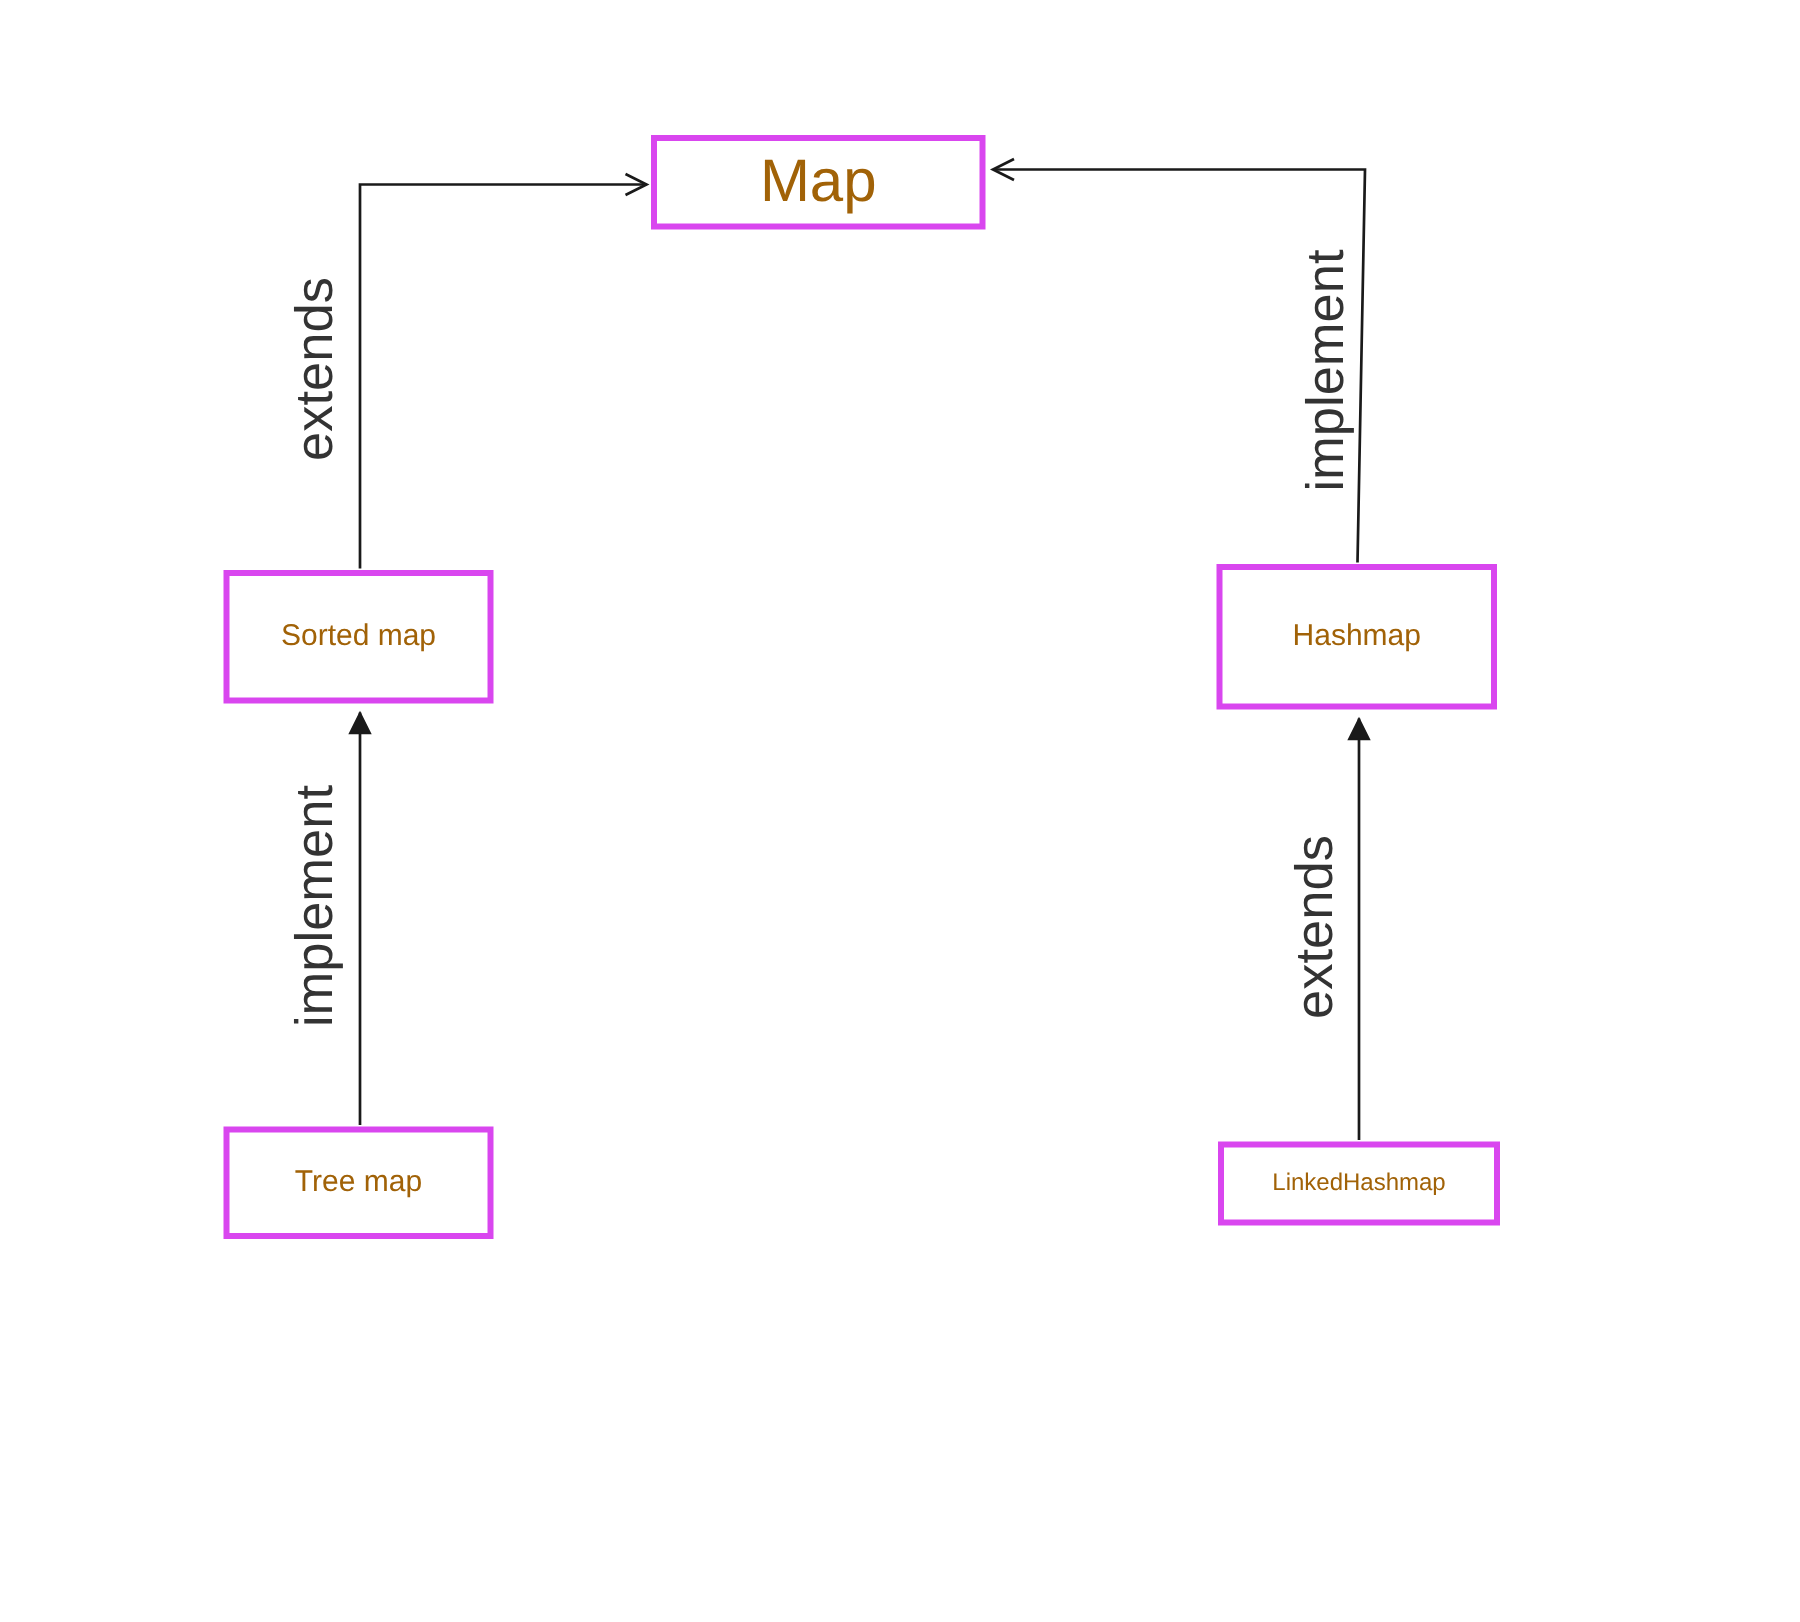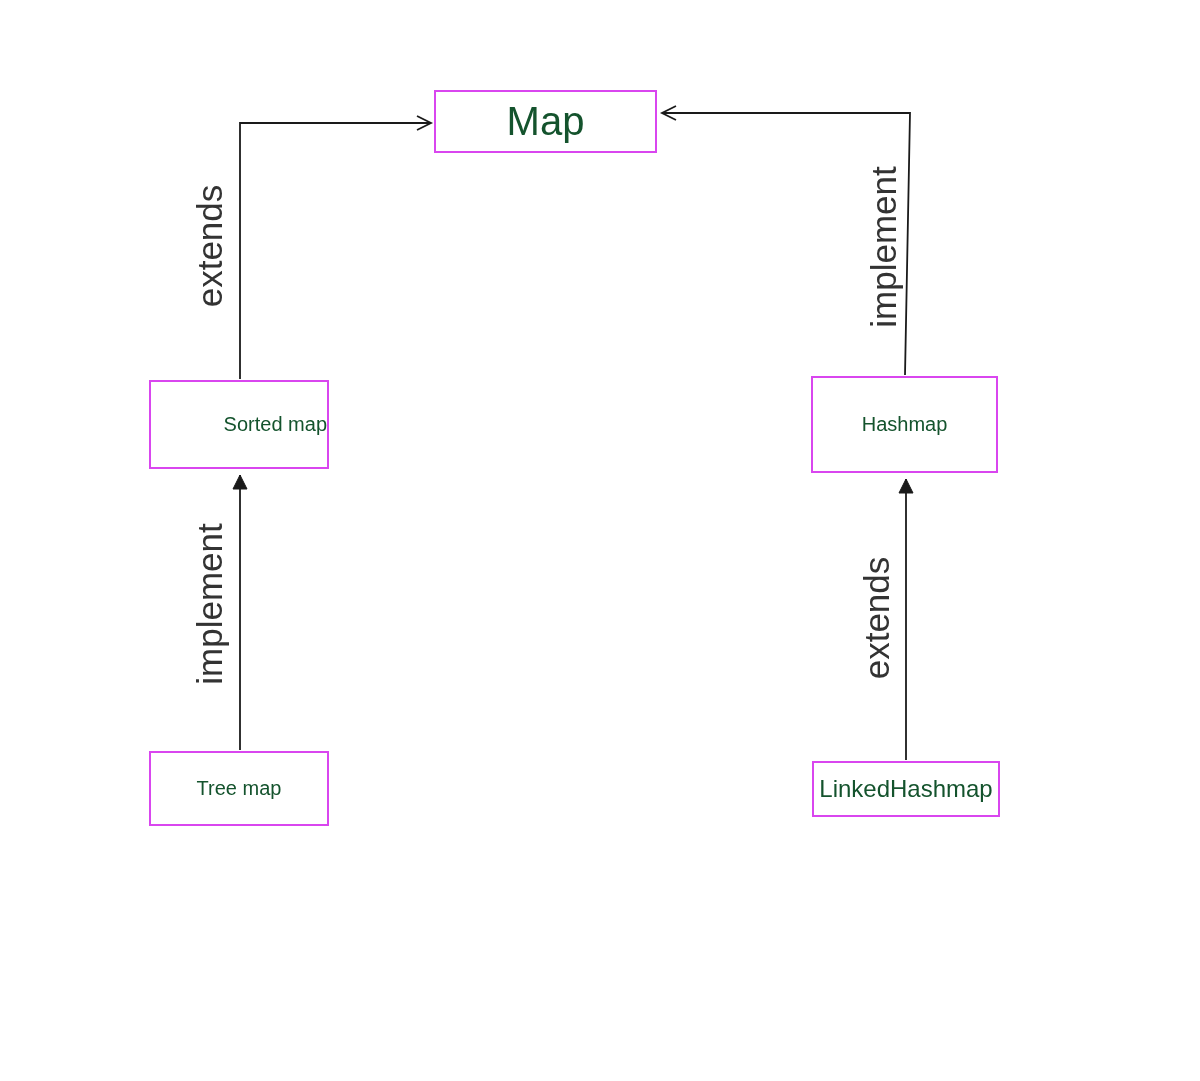--- a/index.html
+++ b/index.html
@@ -19,32 +19,32 @@
     position: absolute;
     left: 0;
     top: 0;
     width: 1200px;
     height: 1081px;
   }
   .node {
     position: absolute;
     box-sizing: border-box;
     background: #ffffff;
-    border: 2px solid #d946ef;
+    border: 4px solid #d946ef;
     display: flex;
     align-items: center;
     justify-content: center;
-    color: #14532d;
+    color: #a16207;
     white-space: nowrap;
   }
   .node-map      { left: 434px; top: 90px;  width: 223px; height: 63px; font-size: 40px; }
-  .node-sorted   { left: 149px; top: 380px; width: 180px; height: 89px; font-size: 20px; justify-content: flex-end; }
+  .node-sorted   { left: 149px; top: 380px; width: 180px; height: 89px; font-size: 20px; }
   .node-hashmap  { left: 811px; top: 376px; width: 187px; height: 97px; font-size: 20px; text-align: right; }
   .node-treemap  { left: 149px; top: 751px; width: 180px; height: 75px; font-size: 20px; }
-  .node-linked   { left: 812px; top: 761px; width: 188px; height: 56px; font-size: 24px; }
+  .node-linked   { left: 812px; top: 761px; width: 188px; height: 56px; font-size: 16px; }
 
   .edge-label {
     position: absolute;
     width: 220px;
     height: 50px;
     display: flex;
     align-items: center;
     justify-content: center;
     transform: rotate(-90deg);
     font-size: 35px;

